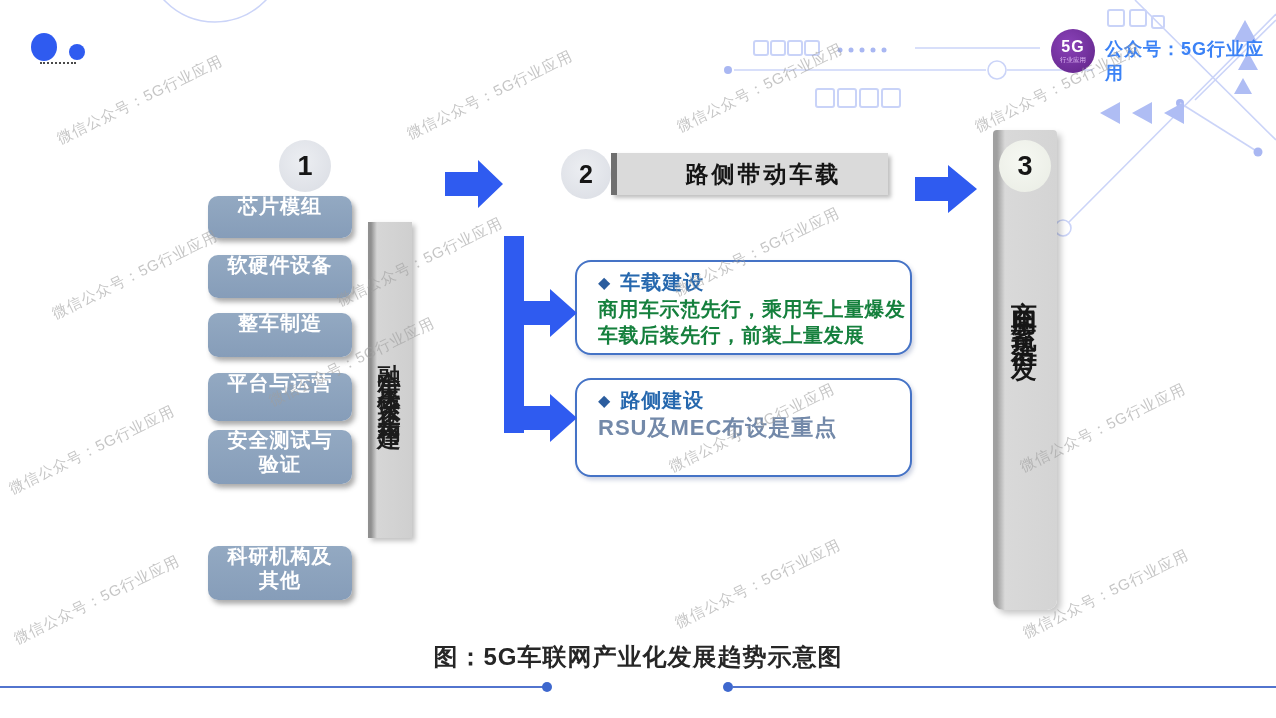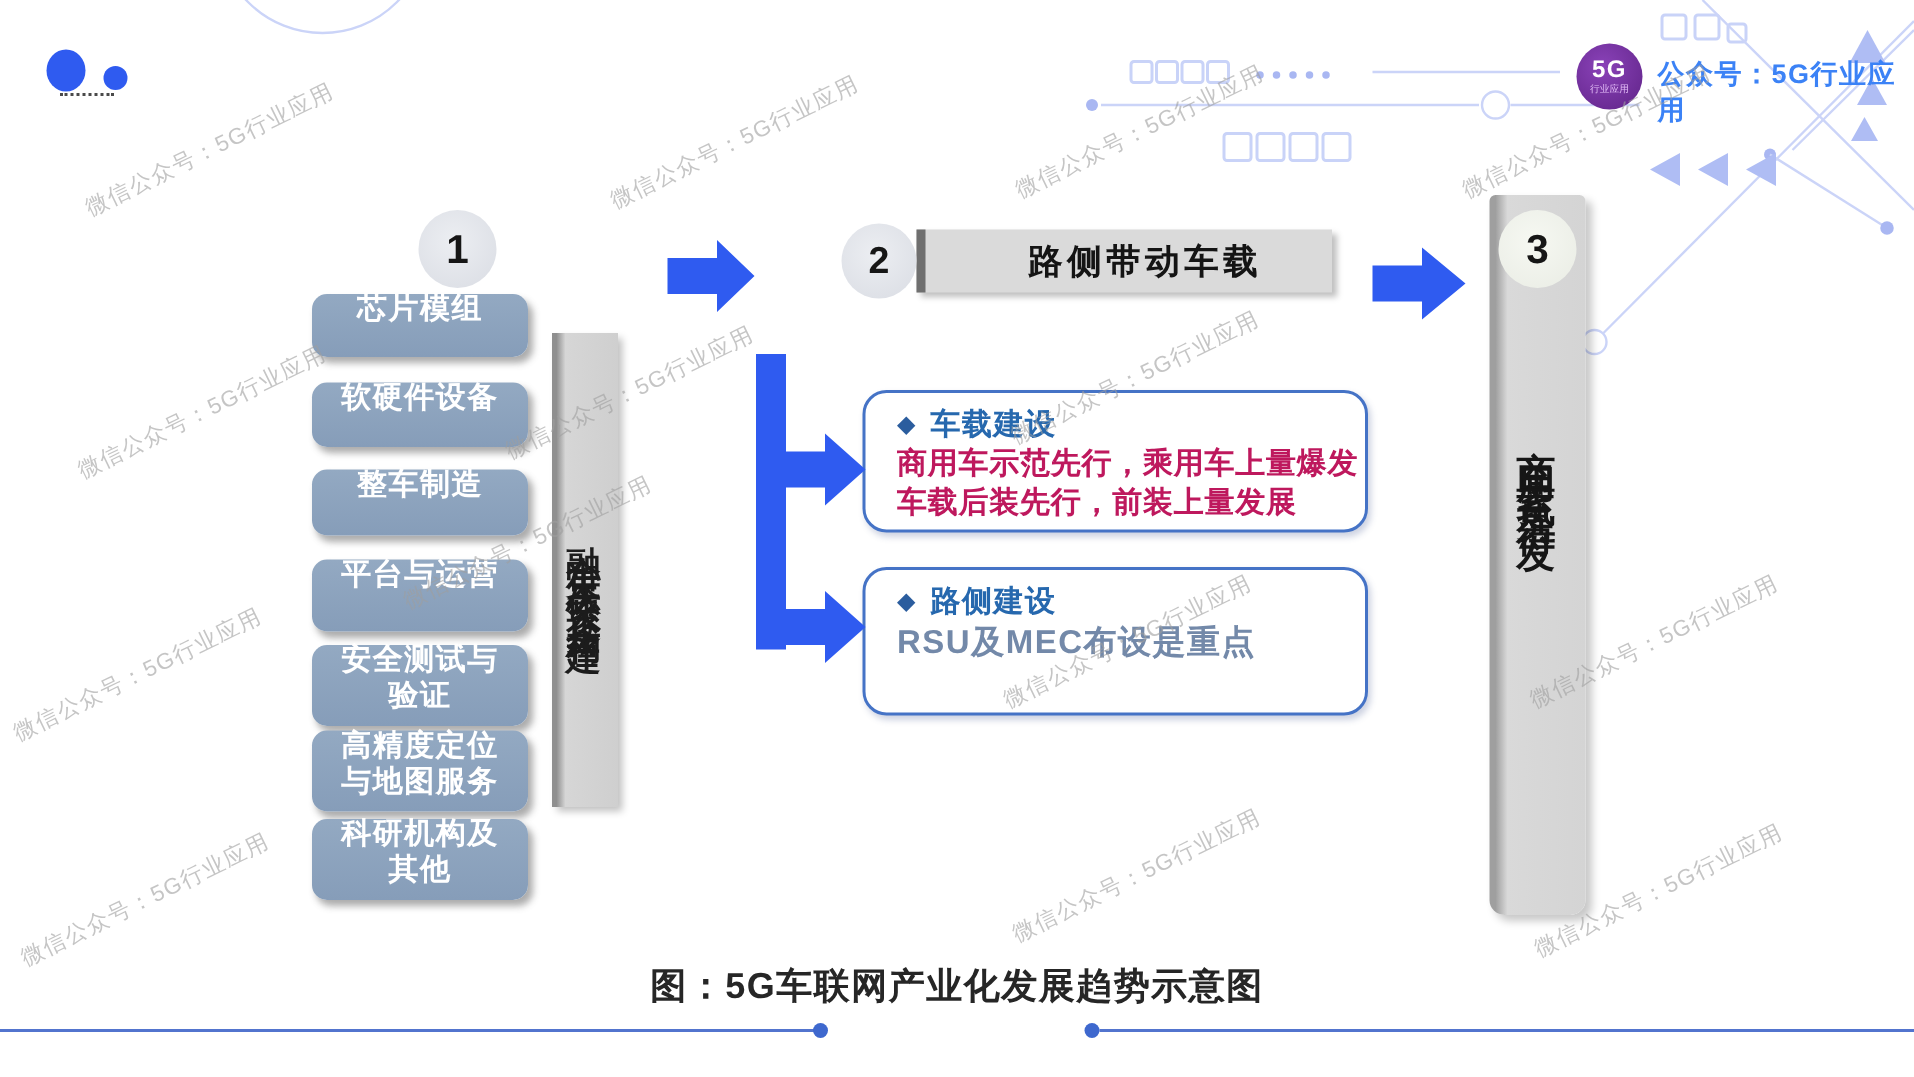--- a/index.html
+++ b/index.html
@@ -60,21 +60,21 @@
     display:flex;align-items:center;justify-content:center;padding-left:28px;}
   .stage2-header::before{content:"";position:absolute;left:0;top:0;bottom:0;width:6px;background:#6F6F6F;}
   .stage2-title{font-size:23px;font-weight:900;color:#141414;letter-spacing:3px;}
   .card{position:absolute;left:575px;width:337px;background:#ffffff;border:2.5px solid #4573C6;border-radius:16px;z-index:2;
     box-shadow:2px 3px 4px rgba(60,80,140,.25);box-sizing:border-box;padding:7px 10px 6px 21px;}
   .card1{top:260px;height:95px;}
   .card2{top:378px;height:99px;}
   .card-head{display:flex;align-items:center;gap:10px;}
   .card-bullet{color:#2B5D9E;font-size:16px;}
   .card-heading{font-size:20px;font-weight:700;color:#2668AE;letter-spacing:1px;}
-  .card-line{font-size:20px;font-weight:700;color:#be185d;line-height:1.3;letter-spacing:.5px;white-space:nowrap;}
+  .card-line{font-size:20px;font-weight:700;color:#15803d;line-height:1.3;letter-spacing:.5px;white-space:nowrap;}
   .card2 .card-line{font-size:22px;color:#7389A9;letter-spacing:1px;}
   
   .caption{position:absolute;left:0;top:641px;width:100%;text-align:center;font-size:24px;font-weight:700;color:#262626;letter-spacing:1px;z-index:2;}
   .footer-line{position:absolute;top:686px;height:2px;background:#5274CE;z-index:2;}
   .fl-left{left:0;width:545px;}
   .fl-right{left:733px;width:543px;}
   .footer-dot{position:absolute;top:682px;width:10px;height:10px;border-radius:50%;background:#3E68CE;z-index:2;}
   .fd1{left:542px;}
   .fd2{left:723px;}
   
@@ -151,24 +151,20 @@
   </div>
   <div class="chip" style="top:313px;height:44px">
     <span class="chip-label">整车制造</span>
   </div>
   <div class="chip" style="top:373px;height:48px">
     <span class="chip-label">平台与运营</span>
   </div>
   <div class="chip" style="top:430px;height:54px">
     <span class="chip-label">安全测试与
 验证</span>
-  </div>
-  <div class="chip" style="top:487px;height:54px">
-    <span class="chip-label">高精度定位
-与地图服务</span>
   </div>
   <div class="chip" style="top:546px;height:54px">
     <span class="chip-label">科研机构及
 其他</span>
   </div>
   <div class="summary-bar">
     <span class="vtext">融合生态体系逐步构建</span>
   </div>
 
   <svg class="flow" width="1276" height="718">

